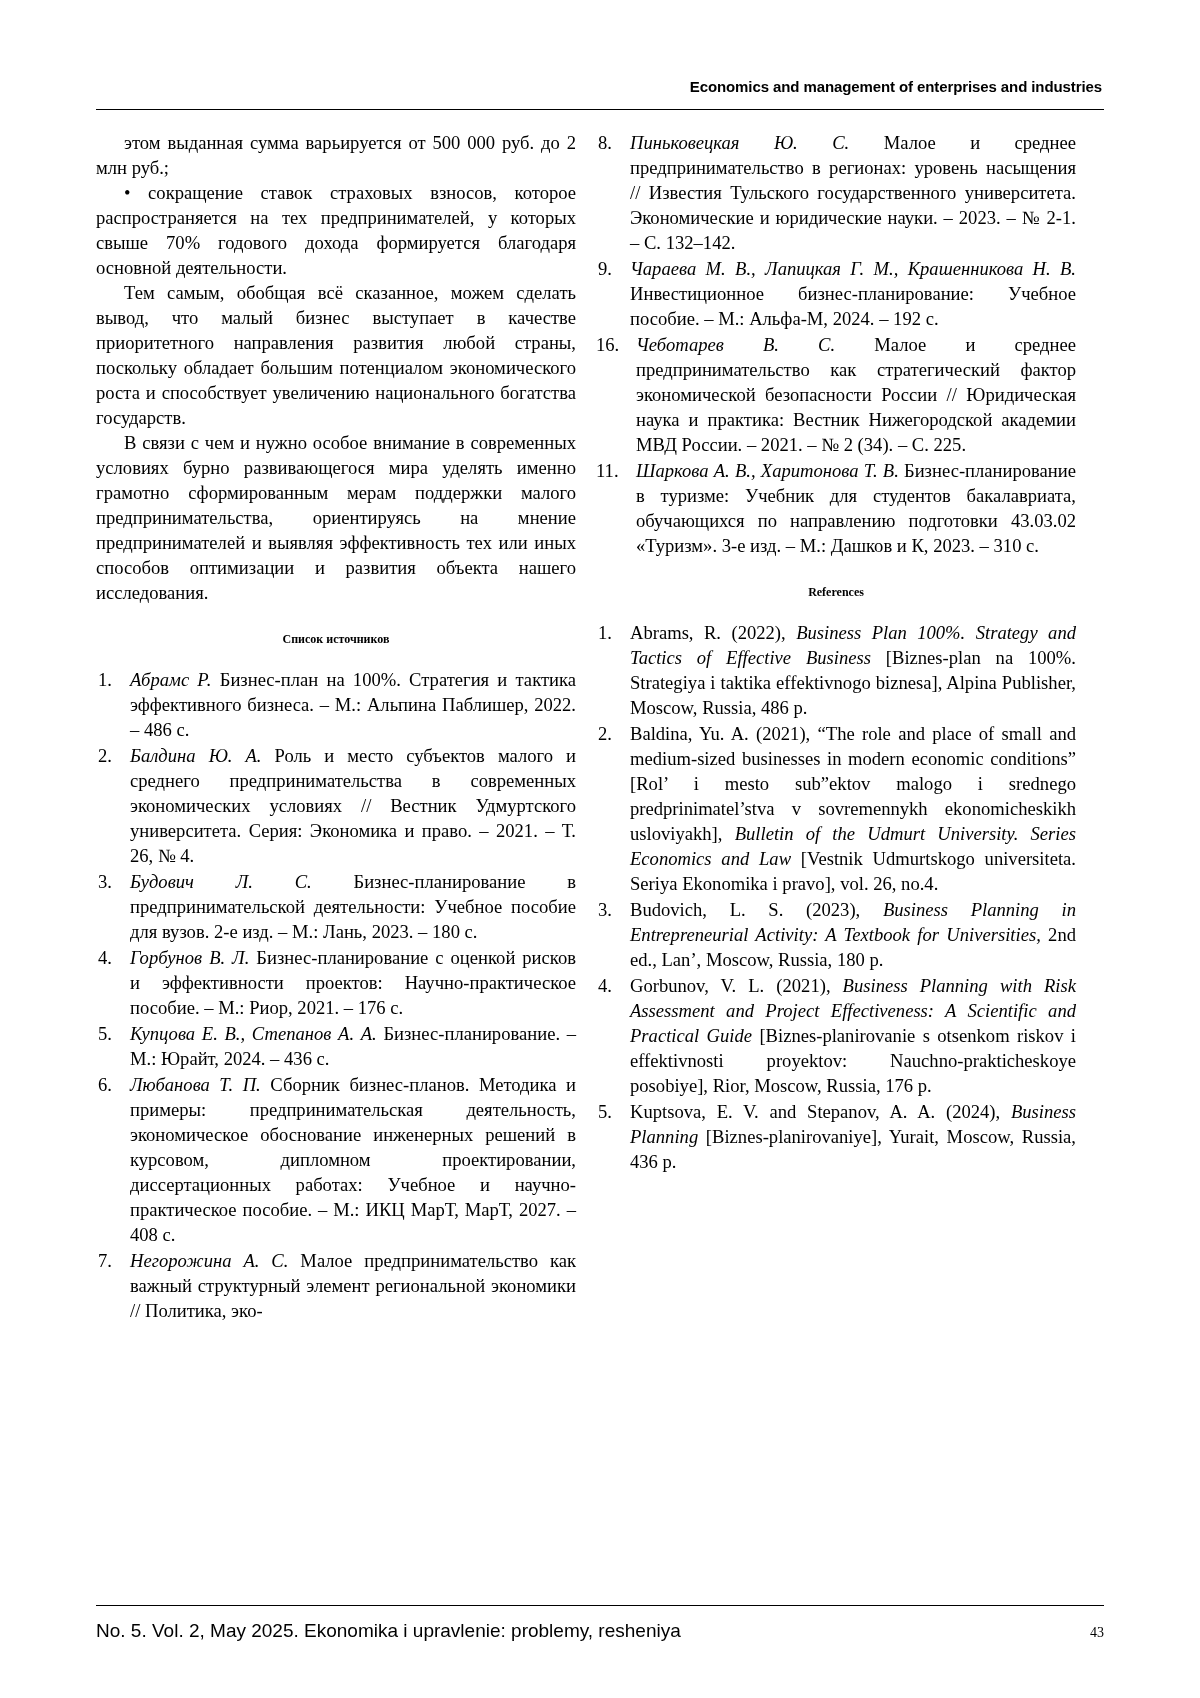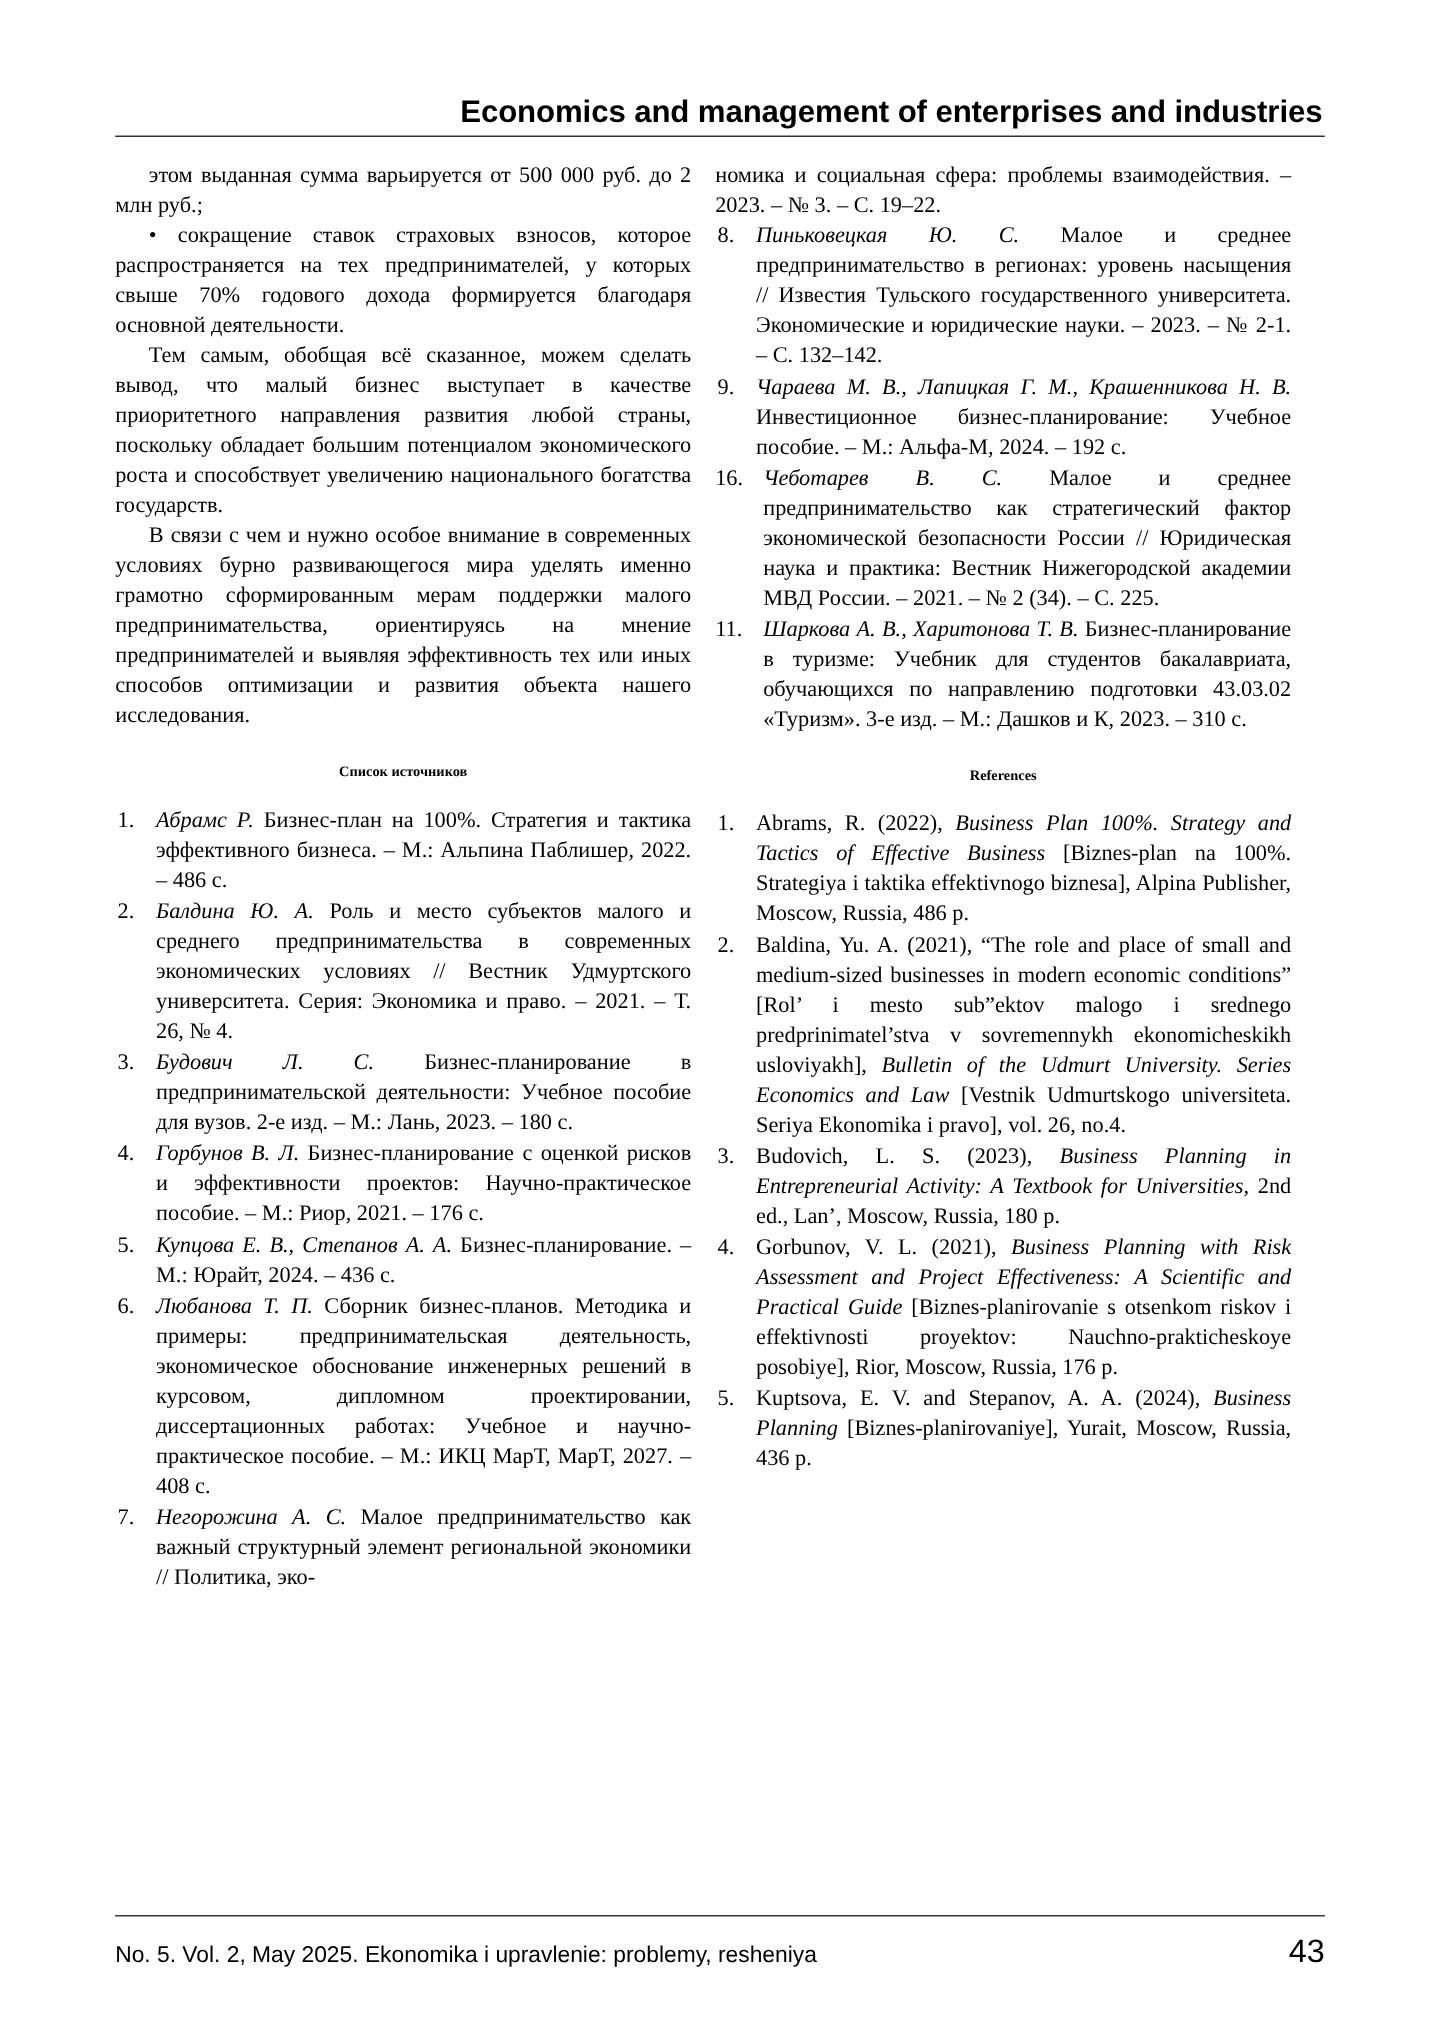--- a/index.html
+++ b/index.html
@@ -19,24 +19,24 @@
     left: 0; top: 0;
     width: 1200px;
     height: 1698px;
     box-sizing: border-box;
     padding: 78px 96px 40px 96px;
   }
   .running-head {
     text-align: right;
     font-family: "Liberation Sans", sans-serif;
     font-weight: bold;
-    font-size: 26px;
+    font-size: 15px;
     letter-spacing: -0.1px;
     padding-right: 2px;
-    margin-bottom: 4px;
+    margin-bottom: 14px;
   }
   .rule-top {
     border-top: 1.4px solid #000;
     margin-bottom: 20px;
   }
   .columns {
     display: flex;
     gap: 20px;
     height: 1360px;
   }
@@ -103,21 +103,22 @@
     margin-bottom: 14px;
   }
   .footer-row {
     display: flex;
     justify-content: space-between;
     align-items: baseline;
     font-family: "Liberation Sans", sans-serif;
     font-size: 19px;
   }
   .footer-page {
-    font-size: 27px;
+    font-size: 14px;
+    font-family: Liberation Serif, serif;
   }
 </style>
 </head>
 <body>
 
 <div class="page">
 
   <div class="running-head">Economics and management of enterprises and industries</div>
   <div class="rule-top"></div>
 
@@ -157,21 +158,20 @@
           <span class="body"><span class="it">Любанова Т. П.</span><span> Сборник бизнес-планов. Методика и примеры: предпринимательская деятельность, экономическое обоснование инженерных решений в курсовом, дипломном проектировании, диссертационных работах: Учебное и научно-практическое пособие. – М.: ИКЦ МарТ, МарТ, 2027. – 408 с.</span></span>
         </li>
         <li>
           <span class="num">7.</span>
           <span class="body"><span class="it">Негорожина А. С.</span><span> Малое предпринимательство как важный структурный элемент региональной экономики // Политика, эко-</span></span>
         </li>
       </ol>
     </div>
 
     <div class="col">
-      <p class="noindent">номика и социальная сфера: проблемы взаимодействия. – 2023. – № 3. – С. 19–22.</p>
 
       <ol class="refs">
         <li>
           <span class="num">8.</span>
           <span class="body"><span class="it">Пиньковецкая Ю. С.</span><span> Малое и среднее предпринимательство в регионах: уровень насыщения // Известия Тульского государственного университета. Экономические и юридические науки. – 2023. – № 2-1. – С. 132–142.</span></span>
         </li>
         <li>
           <span class="num">9.</span>
           <span class="body"><span class="it">Чараева М. В., Лапицкая Г. М., Крашенникова Н. В.</span><span> Инвестиционное бизнес-планирование: Учебное пособие. – М.: Альфа-М, 2024. – 192 с.</span></span>
         </li>

